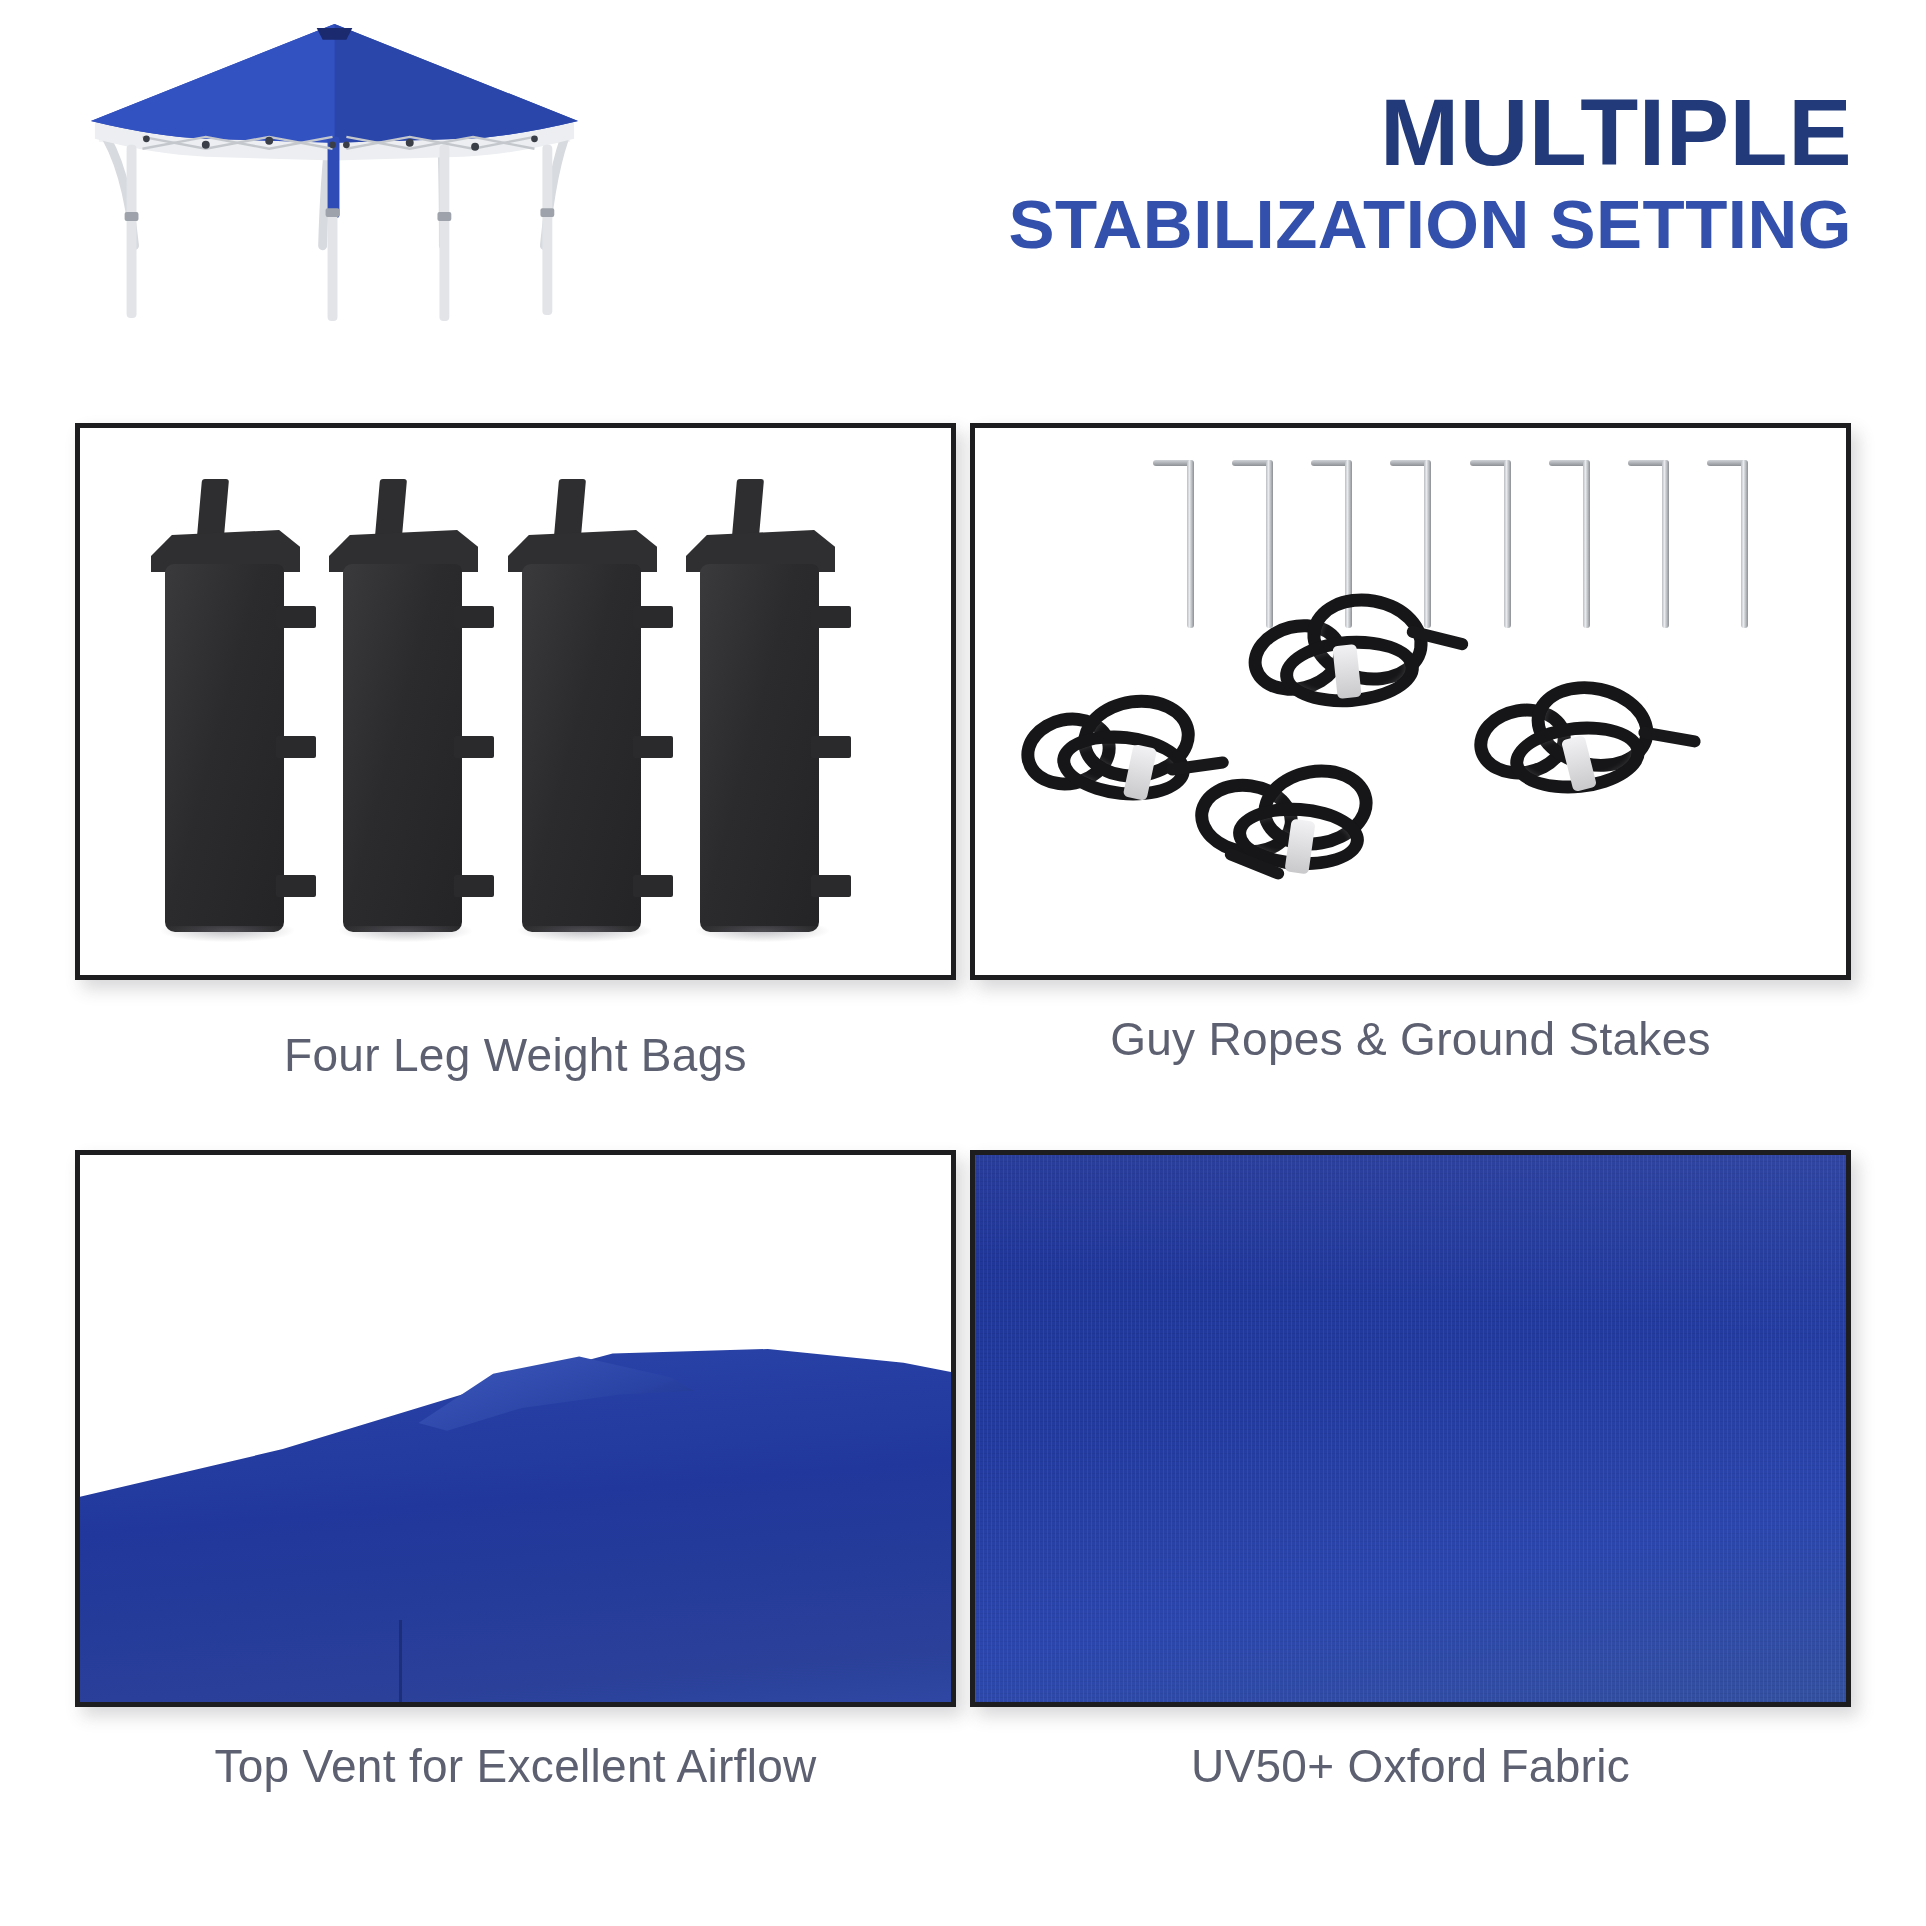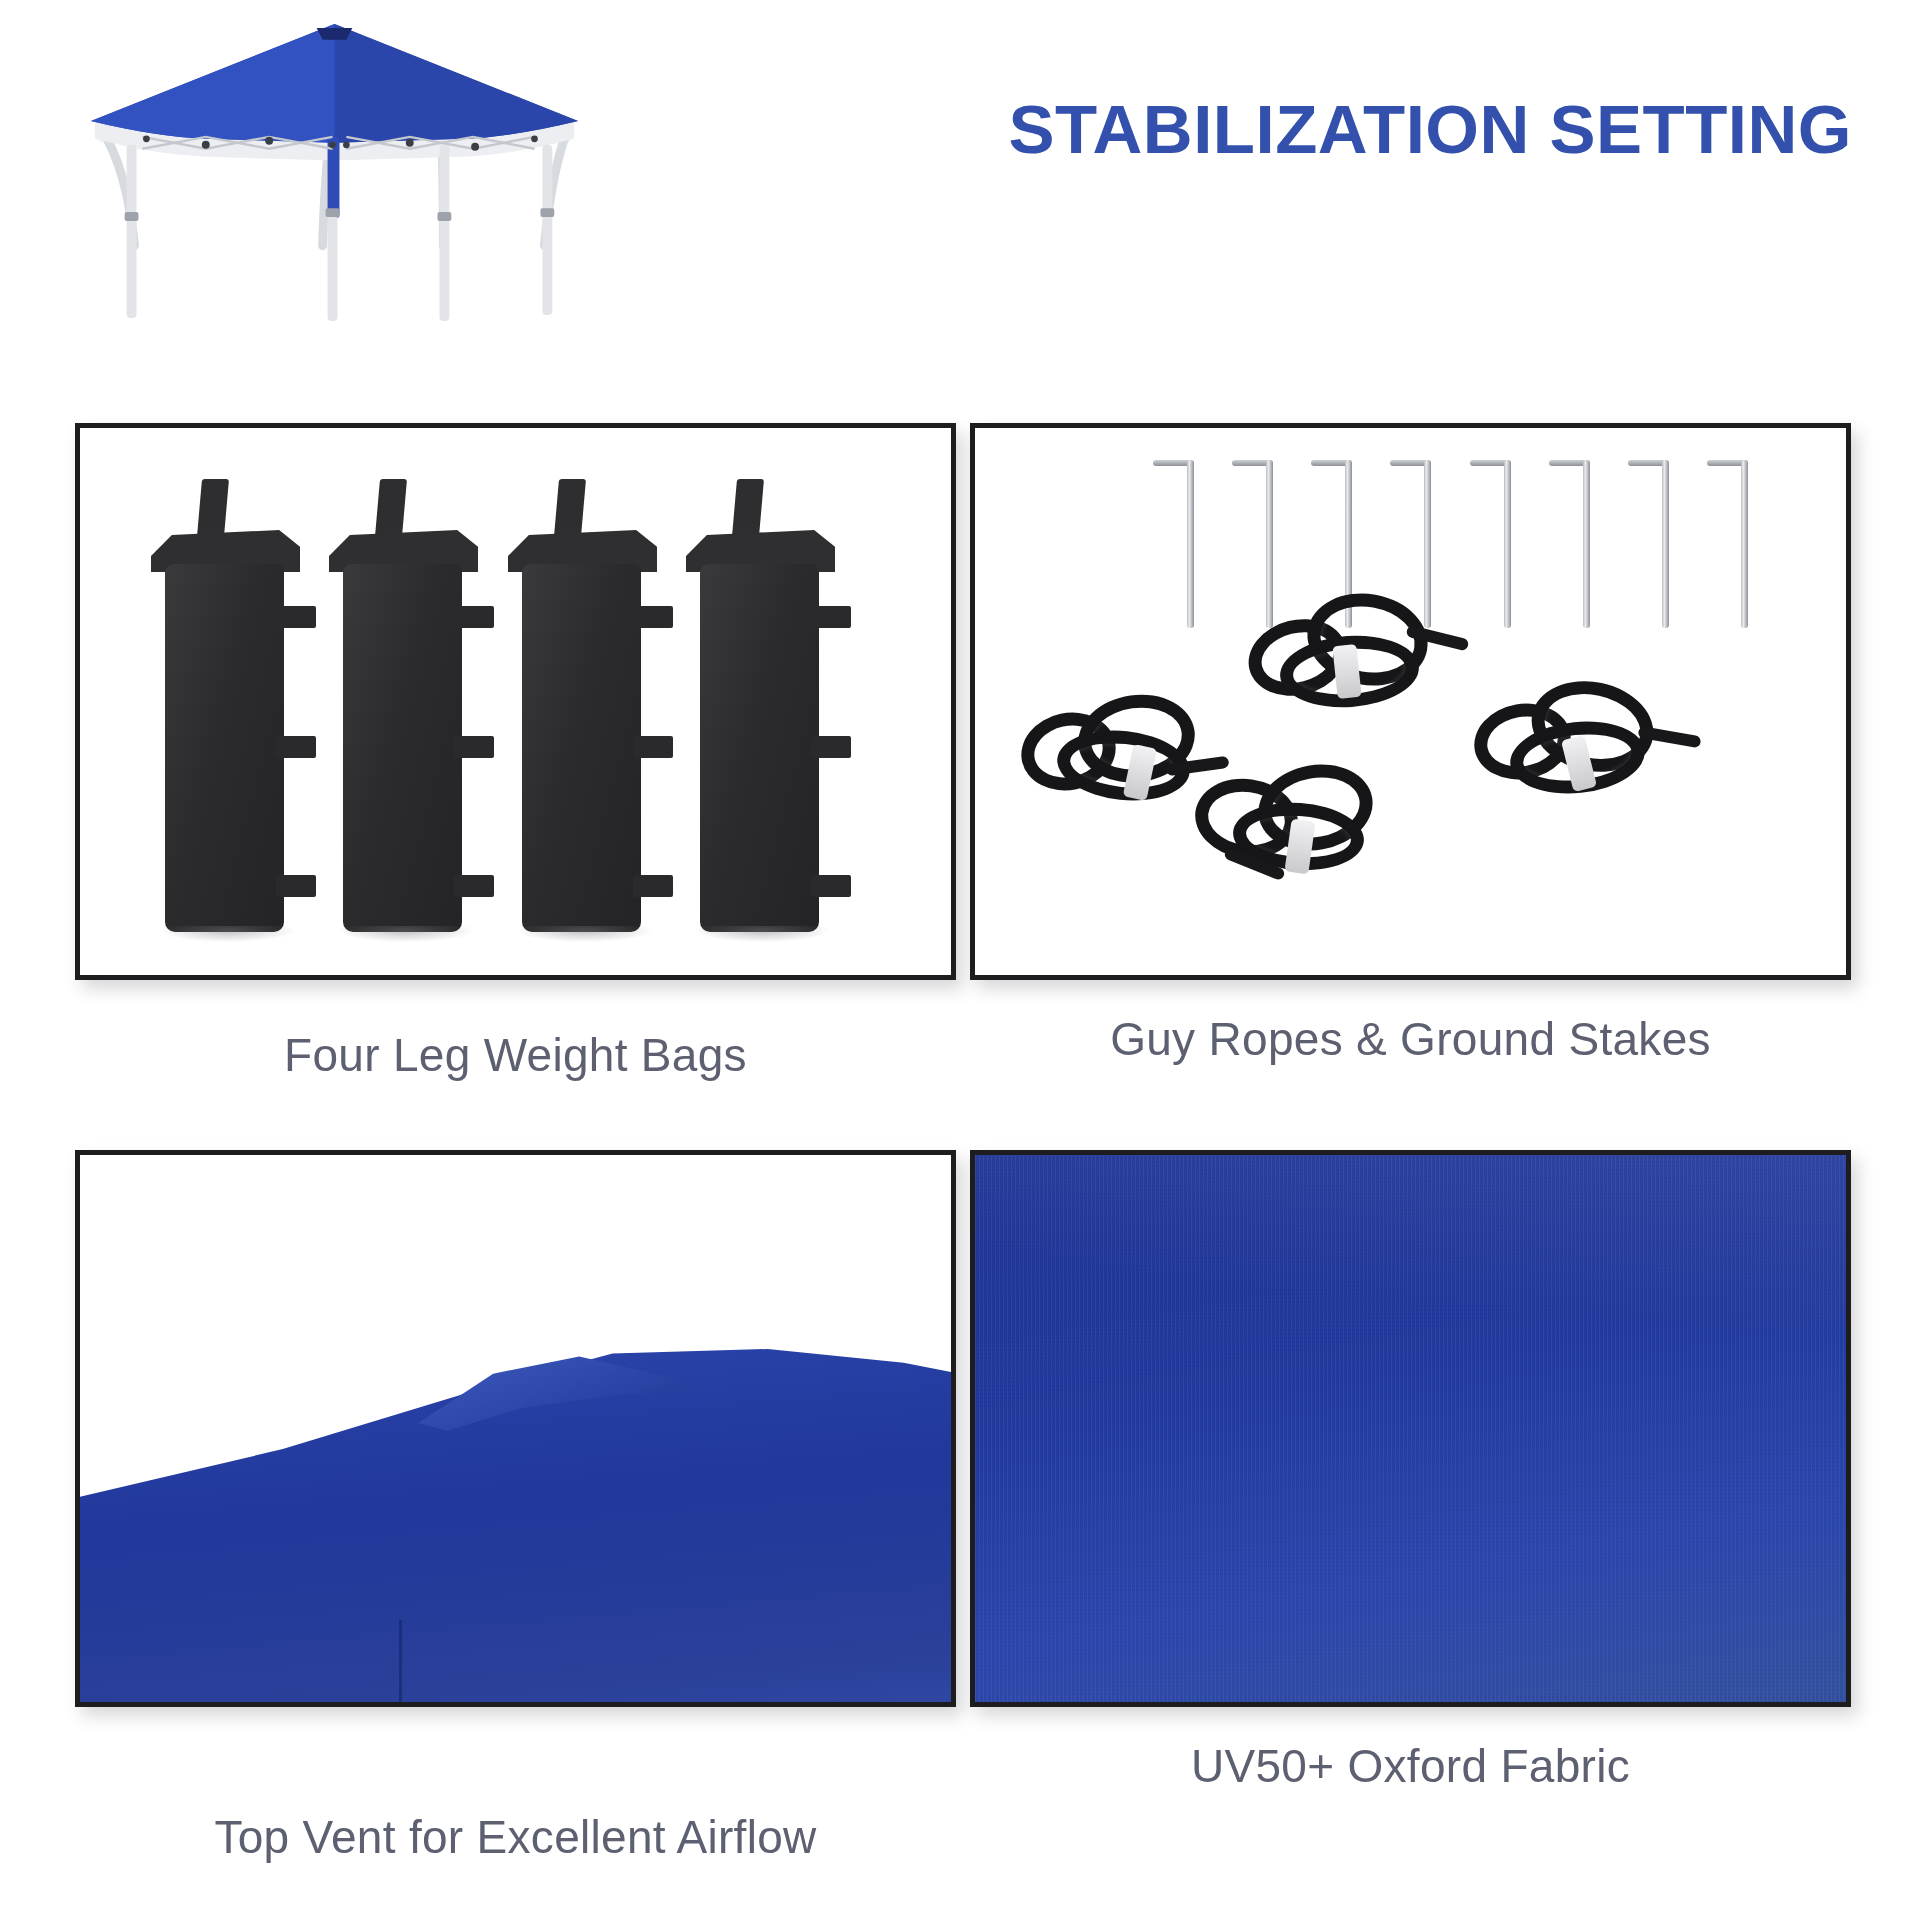--- a/index.html
+++ b/index.html
@@ -55,21 +55,21 @@
     font-size:46px;
     font-weight:400;
     color:#5c6070;
     letter-spacing:0.3px;
     text-align:center;
     white-space:nowrap;
     font-family:"Liberation Sans", sans-serif;
   }
   #caption-bags   { left:75px;  top:1012px; width:881px;margin-top:16px; }
   #caption-ropes  { left:970px; top:1012px; width:881px; }
-  #caption-vent   { left:75px;  top:1810px; width:881px; }
+  #caption-vent   { left:75px;  top:1739px; width:881px; }
   #caption-fabric { left:970px; top:1739px; width:881px; }
 
   
   .bag{ position:absolute; top:51px; width:149px; height:455px; }
   .bag-handle{
     position:absolute; left:48px; top:0; width:27px; height:69px;
     background:#2e2e30; border-radius:3px 3px 0 0;
     transform:skewX(-5deg);
   }
   .bag-shoulder{
@@ -208,20 +208,21 @@
           <circle cx="392" cy="130" r="4"></circle>
         <circle cx="60" cy="122" r="3.4"></circle>
           <circle cx="452" cy="122" r="3.4"></circle>
         <circle cx="248" cy="128" r="3.4"></circle>
           <circle cx="262" cy="128" r="3.4"></circle>
       </g>
     </svg>
   </div>
 
   <div id="title-block">
+    <div id="title-line1">MULTIPLE</div>
     <div id="title-line2">STABILIZATION SETTING</div>
   </div>
 </div>
 
 <div class="panel" id="panel-bags">
   <div class="panel-inner">
     <div class="bag" style="left:71px;">
       <div class="bag-handle"></div>
       <div class="bag-shoulder"></div>
       <div class="bag-body"></div>

